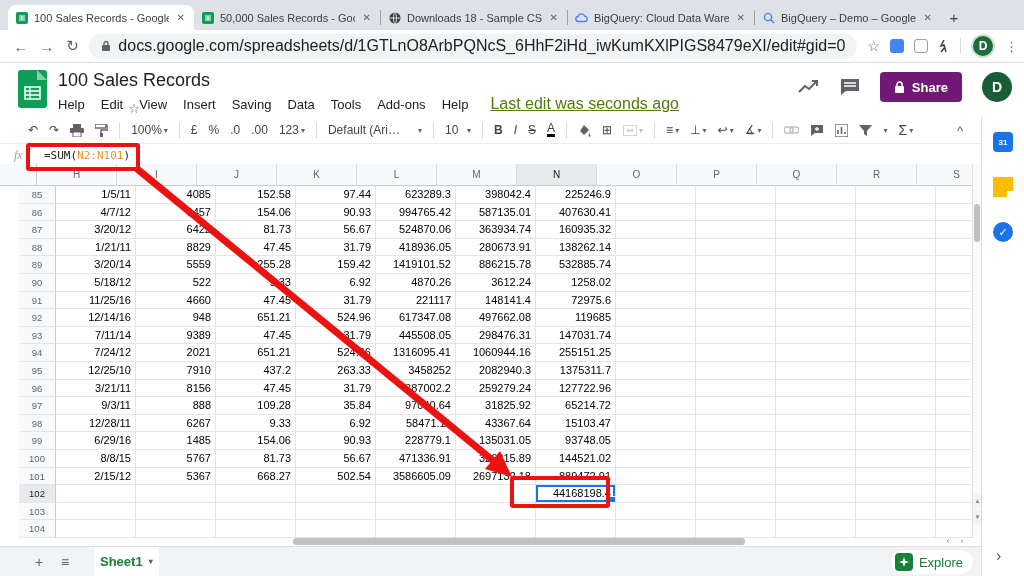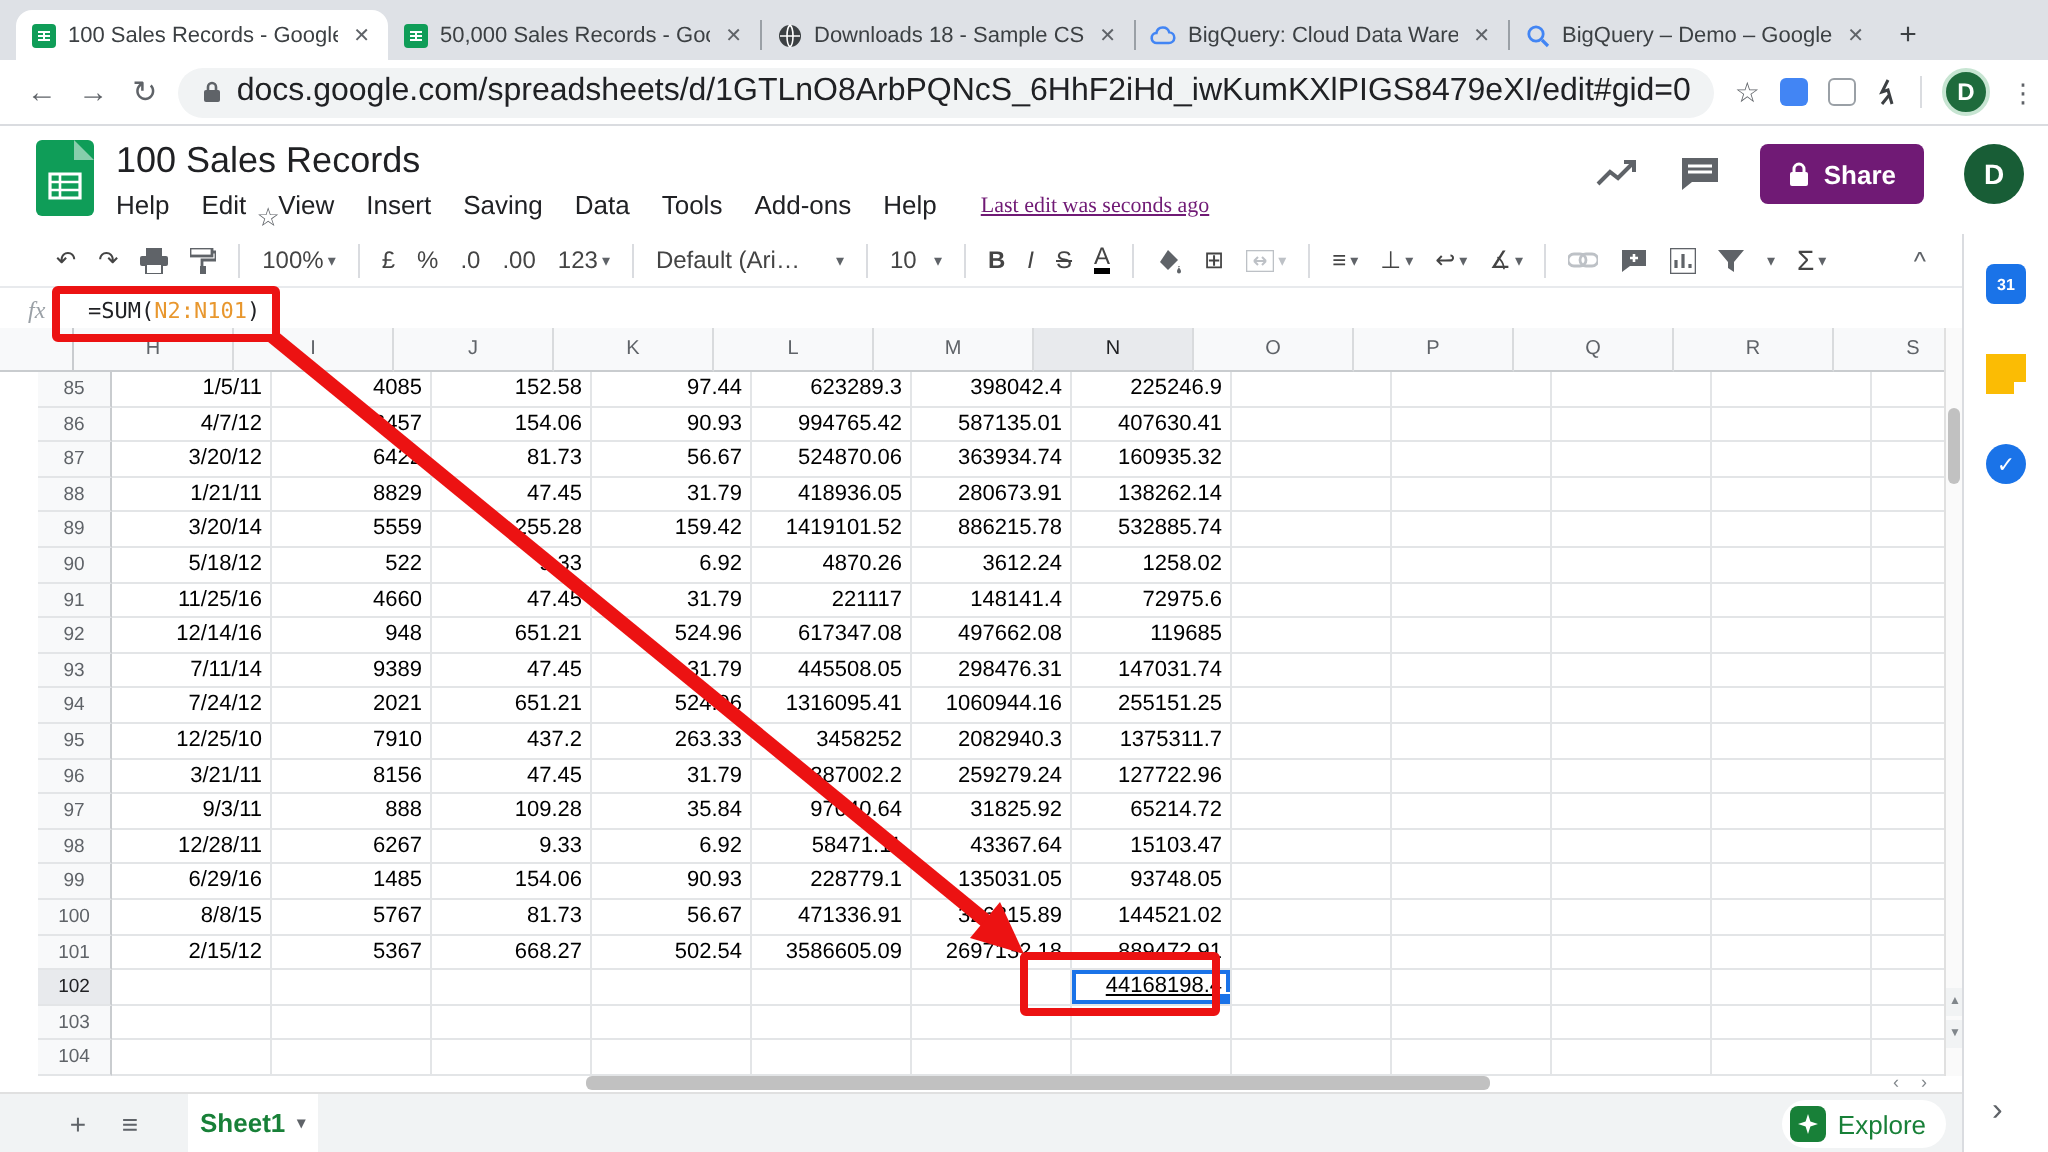--- a/index.html
+++ b/index.html
@@ -26,21 +26,21 @@
   .nav-avatar { width:24px; height:24px; border-radius:50%; background:#1e6b3c; color:#fff; font-size:12px; font-weight:bold; display:flex; align-items:center; justify-content:center; border:2px solid #c7e5d2; }
 
   
   #appheader { position:absolute; left:0; top:63px; width:1024px; height:54px; background:#fff; }
   #logo { position:absolute; left:18px; top:7px; }
   #doc-title { position:absolute; left:58px; top:7px; font-size:18px; color:#202124; display:flex; align-items:center; gap:10px;flex-direction:column; }
   .title-ico { font-size:13px; color:#5f6368; }
   #saving { font-size:12px; color:#80868b; display:flex; align-items:center; gap:5px; }
   #menurow { position:absolute; left:58px; top:32px; display:flex; gap:16px; font-size:13px; color:#202124; align-items:center; }
   .menu-item { cursor:pointer; }
-  #last-edit { color:#701a75; text-decoration:underline; font-size:11px; margin-left:6px;font-family:Liberation Serif, serif; }
+  #last-edit { color:#4d7c0f; text-decoration:underline; font-size:16px; margin-left:6px; }
   #header-right { position:absolute; right:12px; top:9px; display:flex; align-items:center; gap:20px; }
   #share-btn { background:#701a75; color:#fff; border:none; border-radius:4px; height:30px; padding:0 14px; font-size:13px; font-weight:bold; display:flex; align-items:center; gap:7px; cursor:pointer; }
   #hdr-avatar { width:30px; height:30px; border-radius:50%; background:#185d36; color:#fff; font-weight:bold; font-size:14px; display:flex; align-items:center; justify-content:center; }
 
   
   #toolbar { position:absolute; left:0; top:117px; width:981px; height:27px; background:#fff; border-bottom:1px solid #e8eaed; display:flex; align-items:center; padding-left:28px; gap:11px; font-size:12px; color:#444; }
   .tbtn { display:flex; align-items:center; gap:2px; white-space:nowrap; cursor:pointer; }
   .tdiv { width:1px; height:17px; background:#dadce0; }
   .dd { font-size:8px; color:#5f6368; }
   .fontbox { width:88px; overflow:hidden; text-overflow:ellipsis; white-space:nowrap; }
@@ -57,21 +57,21 @@
   
   #grid { position:absolute; left:0; top:164px; width:972px; height:374px; overflow:hidden; background:#fff; }
   #colheaders { display:flex; width:997px; }
   #corner { width:37px; height:22px; background:#f8f9fa; border-right:1px solid #c9cccf; border-bottom:1px solid #c9cccf; flex:none; }
   .colhdr { width:80px; height:22px; flex:none; background:#f8f9fa; border-right:1px solid #d9dbdd; border-bottom:1px solid #c9cccf; font-size:10px; color:#5f6368; text-align:center; line-height:22px; }
   .colhdr.sel { background:#e8eaed; color:#202124; }
   .grow { display:flex; width:997px;padding-left:19px; }
   .rowhdr { width:37px; height:17.6px; flex:none; background:#f8f9fa; border-right:1px solid #c9cccf; border-bottom:1px solid #e3e5e7; font-size:9.5px; color:#5f6368; text-align:center; line-height:17.6px; }
   .rowhdr.sel { background:#e8eaed; color:#202124; }
   .cell { width:80px; height:17.6px; flex:none; border-right:1px solid #e3e5e7; border-bottom:1px solid #e3e5e7; font-size:11px; color:#000; text-align:right; padding-right:4px; line-height:17px; white-space:nowrap; overflow:hidden; }
-  .cell.selcell { box-shadow: inset 0 0 0 2px #1a73e8; position:relative;text-decoration:underline; }
+  .cell.selcell { box-shadow: inset 0 0 0 2px #1a73e8; position:relative; }
   .cell.selcell::after { content:""; position:absolute; right:-1px; bottom:-1px; width:5px; height:5px; background:#1a73e8; border:1px solid #fff; }
 
   
   #vscroll { position:absolute; left:972px; top:164px; width:9px; height:374px; background:#fafafa; border-left:1px solid #e0e0e0; }
   #vthumb { position:absolute; left:1px; top:40px; width:6px; height:38px; background:#c1c1c1; border-radius:3px; }
   .vsbtn { position:absolute; left:0; width:9px; height:14px; font-size:6px; color:#80868b; text-align:center; line-height:14px; background:#f1f3f4; }
   #hscroll { position:absolute; left:37px; top:537px; width:900px; height:9px; }
   #hthumb { position:absolute; left:256px; top:1px; width:452px; height:7px; background:#c1c1c1; border-radius:3px; }
   .hsbtn { position:absolute; top:536px; font-size:9px; color:#80868b; width:12px; text-align:center; }
 

